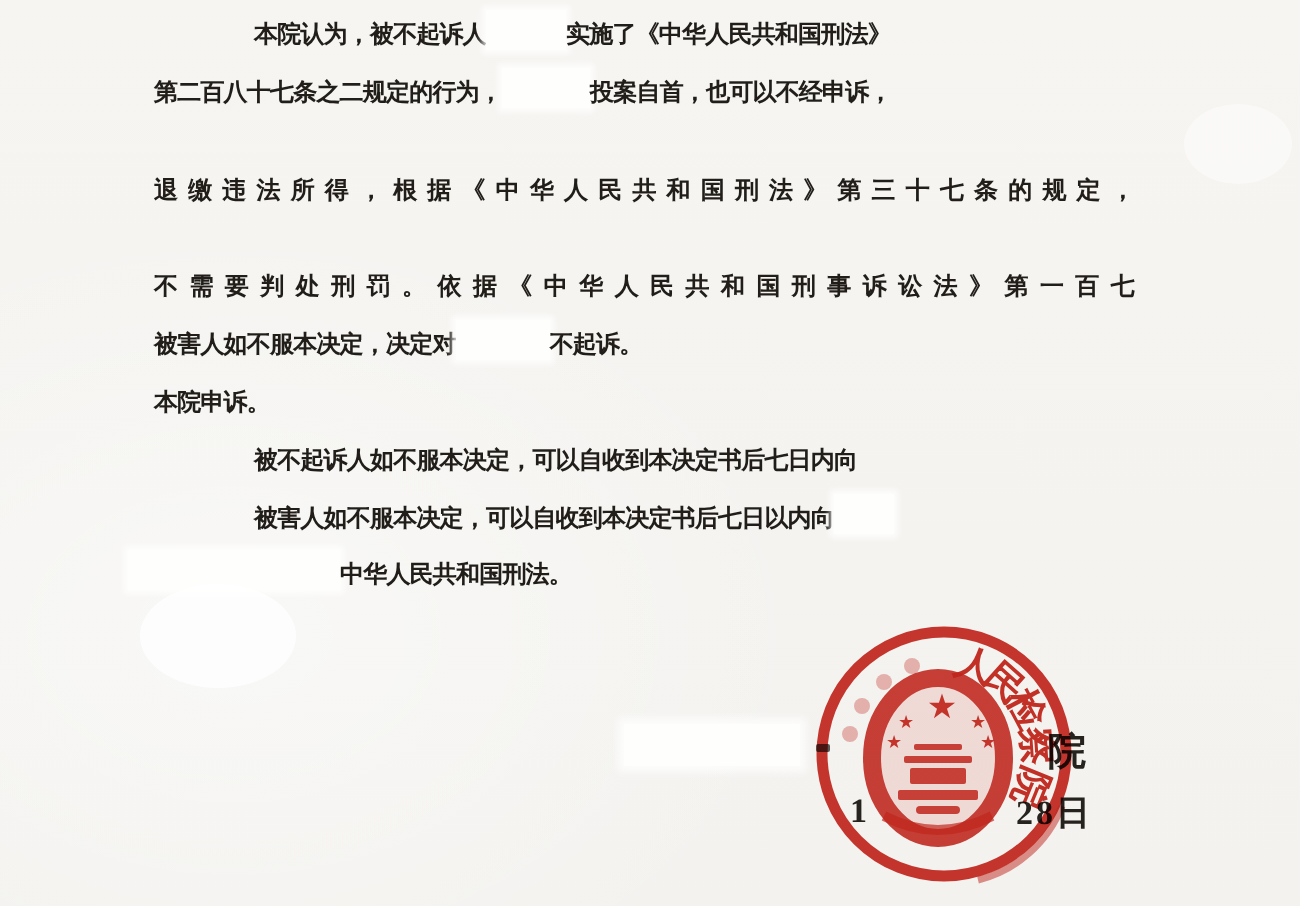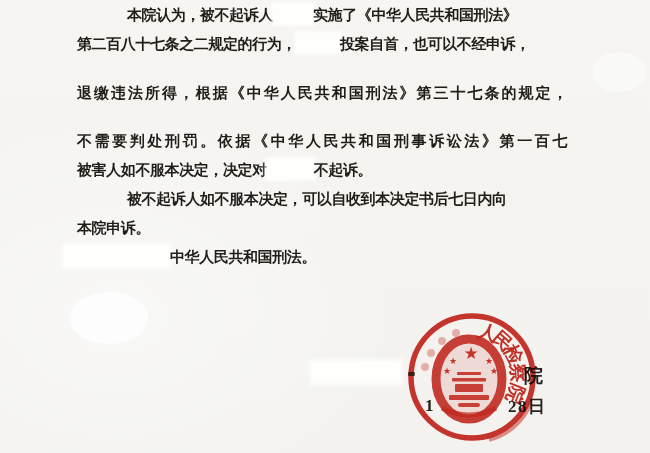--- a/index.html
+++ b/index.html
@@ -8,23 +8,22 @@
     background:#f5f4f1;
     background-image:
       radial-gradient(ellipse 420px 300px at 18% 70%, rgba(255,255,255,.45), rgba(255,255,255,0) 70%),
       linear-gradient(180deg,#f6f5f2 0%,#f4f3f0 60%,#f3f2ef 100%);
     font-family:"Liberation Serif","DejaVu Serif",serif;
   }
   .page{position:absolute;inset:0;}
   
   .text-block{
     position:absolute;left:77px;top:3px;width:496px;
-    font-size:15px;font-weight:600;color:#211e1a;
+    font-size:12px;font-weight:600;color:#211e1a;
     letter-spacing:-.4px;
-    font-family:Liberation Mono, monospace;
   }
   .line{height:28.8px;line-height:28.8px;white-space:nowrap;}
   .line.fill{text-align:justify;text-align-last:justify;width:490px;white-space:normal;margin-top:20px;}
   .seg{display:inline;}
   .redaction{
     display:inline-block;height:20px;vertical-align:-4px;
     background:#fefefd;box-shadow:0 0 3px 2px rgba(255,255,255,.8);
   }
   
   .frag{position:absolute;color:#26221d;font-weight:600;letter-spacing:0;}
@@ -50,22 +49,23 @@
 <body>
 
 <div class="page">
 
   <div class="text-block">
       <div class="line" style="padding-left: 50px;"><span class="seg">本院认为，被不起诉人</span><span class="redaction" style="width: 40px;"></span><span class="seg">实施了《中华人民共和国刑法》</span></div>
       <div class="line"><span class="seg">第二百八十七条之二规定的行为，</span><span class="redaction" style="width: 44px;"></span><span class="seg">投案自首，也可以不经申诉，</span></div>
       <div class="line fill"><span class="seg">退缴违法所得，根据《中华人民共和国刑法》第三十七条的规定，</span></div>
       <div class="line fill"><span class="seg">不需要判处刑罚。依据《中华人民共和国刑事诉讼法》第一百七</span></div>
       <div class="line"><span class="seg">被害人如不服本决定，决定对</span><span class="redaction" style="width: 47px;"></span><span class="seg">不起诉。</span></div>
+      <div class="line"><span class="seg">本院申诉。</span></div>
       <div class="line" style="padding-left: 50px;"><span class="seg">被不起诉人如不服本决定，可以自收到本决定书后七日内向</span></div>
-      <div class="line"><span class="seg">本院申诉。</span></div>
+      <div class="line" style="padding-left: 50px;"><span class="seg">被害人如不服本决定，可以自收到本决定书后七日以内向</span><span class="redaction" style="width: 30px;"></span></div>
       <div class="line" style="margin-left: -13px;"><span class="redaction" style="width: 106px;"></span><span class="seg">中华人民共和国刑法。</span></div>
     </div>
 
   <div class="artifact artifact-1"></div>
   <div class="artifact artifact-2"></div>
 
   <span class="frag frag-court">院</span>
   <span class="frag frag-date-left">1</span>
   <span class="frag frag-date-right">28日</span>
   <div class="sig-redaction"></div>

